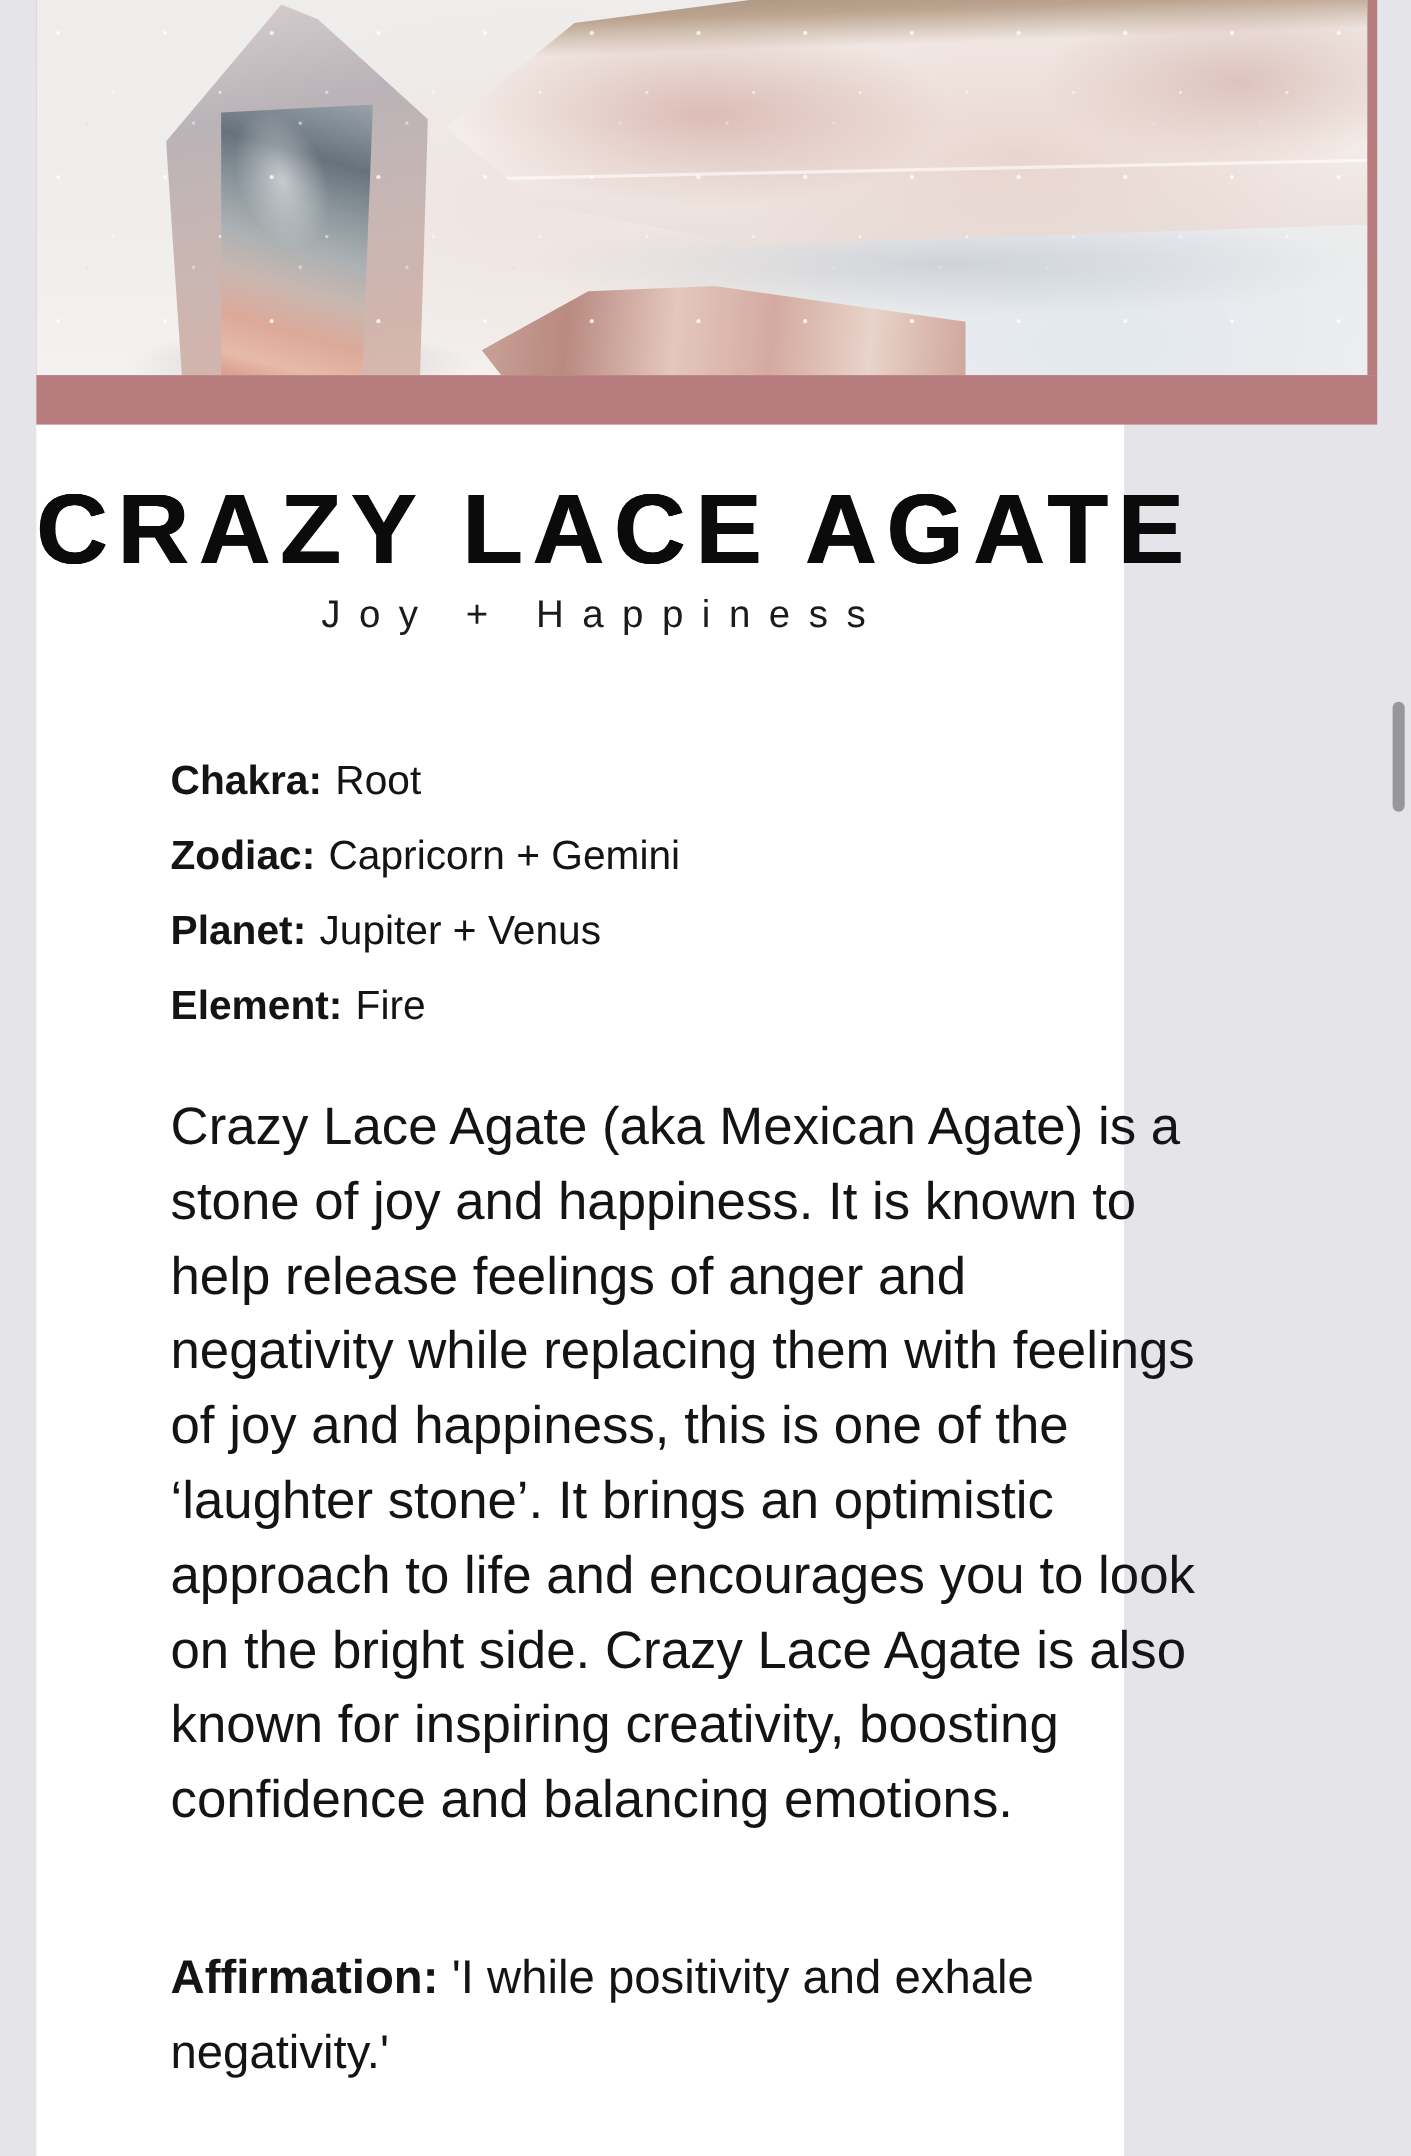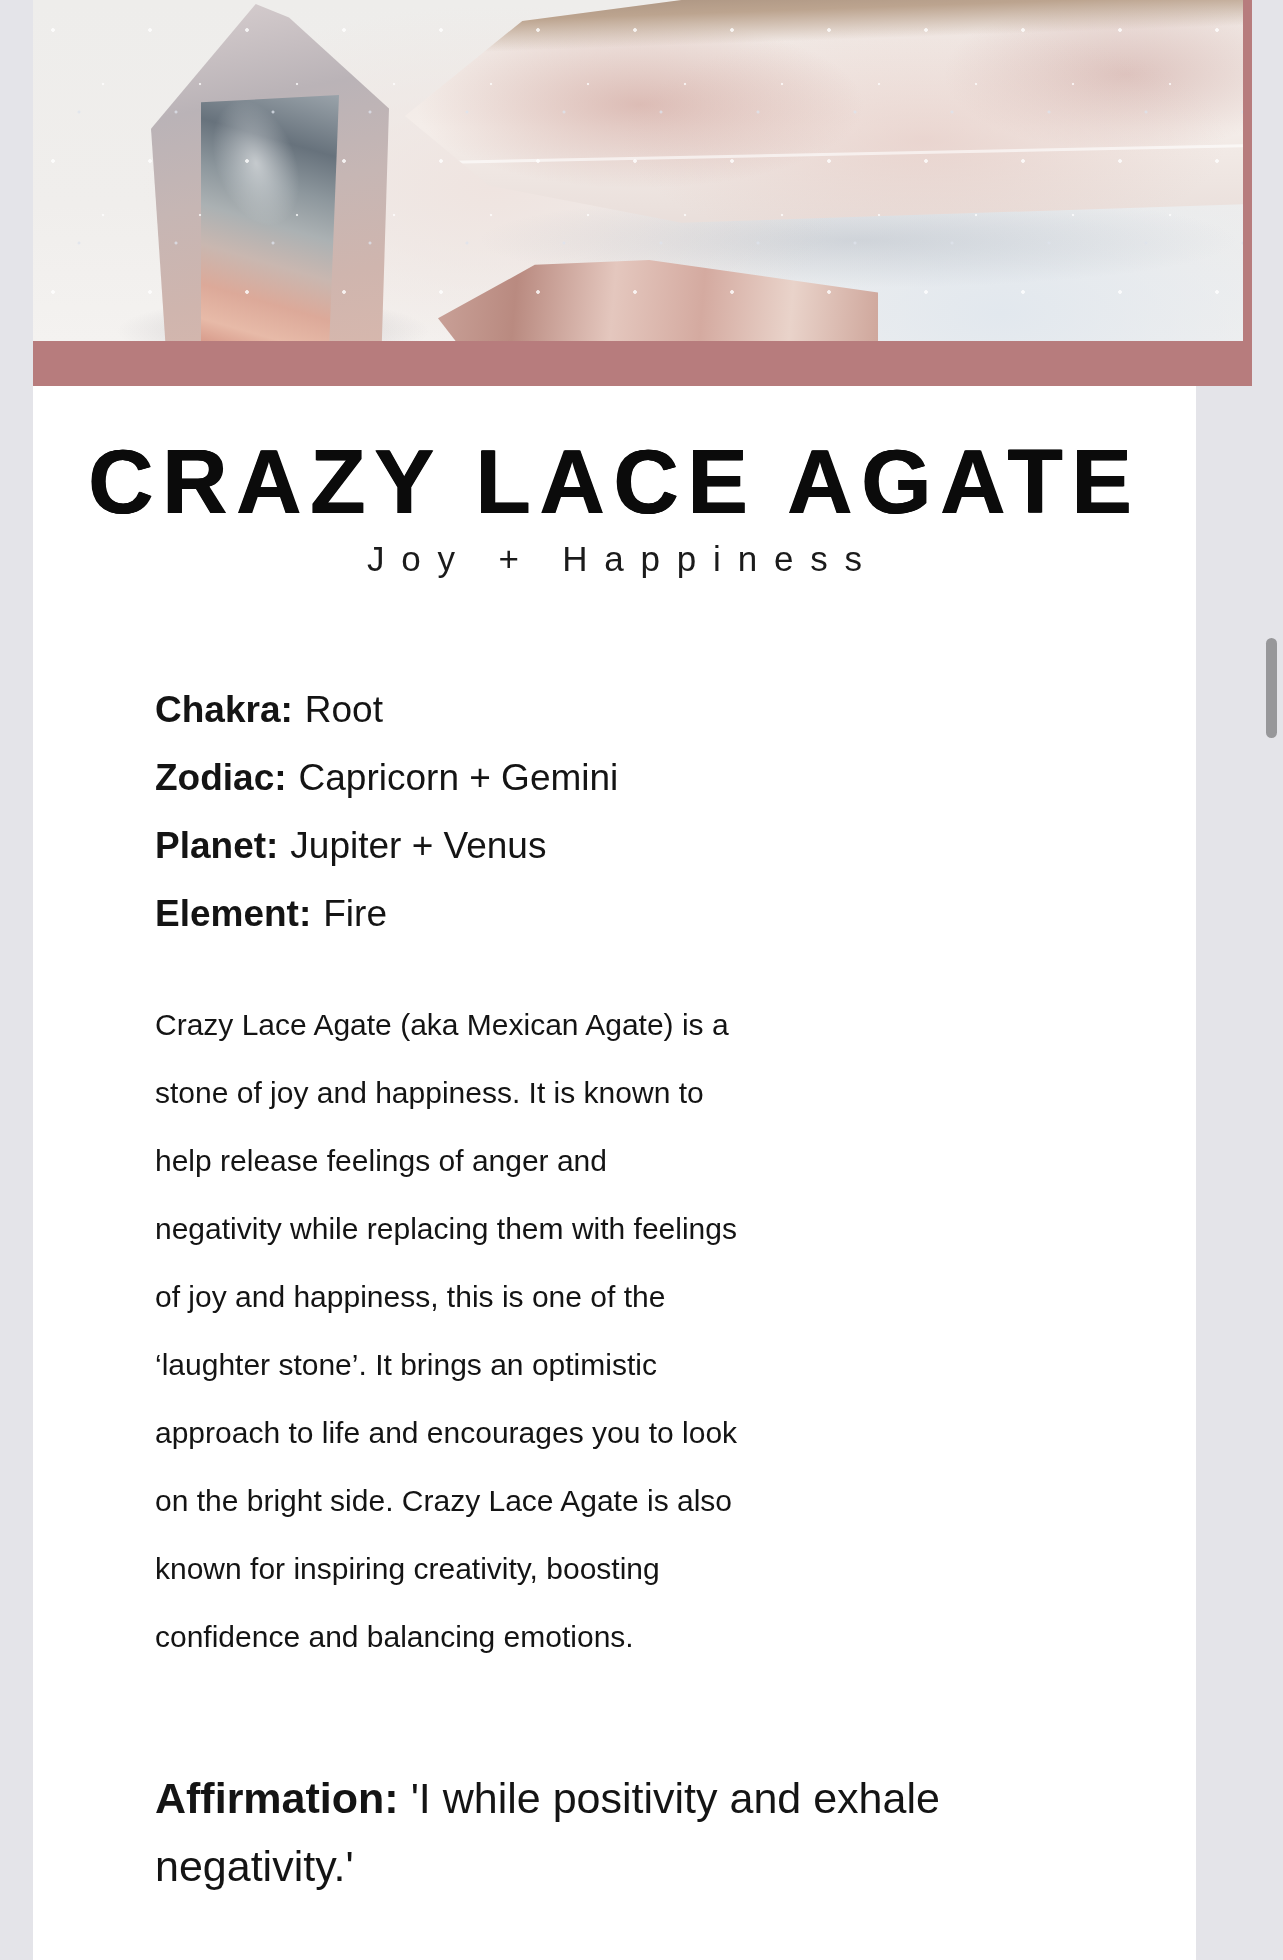--- a/index.html
+++ b/index.html
@@ -4,21 +4,21 @@
 <style>
   html,body{margin:0;padding:0;}
   body{
     width:1283px;height:1960px;
     background:#e4e4e9;
     font-family:"Liberation Sans", sans-serif;
     position:relative;overflow:hidden;
     color:#141414;
   }
   .card{
-    position:absolute;left:33px;top:0;width:1163px;height:1960px;
+    position:absolute;left:33px;top:0;width:989px;height:1960px;
     background:#ffffff;
   }
   
   .hero{
     position:absolute;left:0;top:0;width:1219px;height:341px;
     background:#b77c7d; 
   }
   .photo{
     position:absolute;left:0;top:0;width:1210px;height:341px;overflow:hidden;
     background:
@@ -80,26 +80,26 @@
   
   .title{
     position:absolute;top:437px;left:0;width:100%;
     text-align:center;font-size:90px;line-height:1;font-weight:700;
     letter-spacing:.10em;color:#0b0b0b;white-space:nowrap;
     text-shadow:.6px 0 currentColor,-.6px 0 currentColor;
   }
   .subtitle{
     position:absolute;top:538px;left:0;width:100%;
     text-align:center;font-size:35px;line-height:1.2;font-weight:400;
-    letter-spacing:.48em;color:#1b1b1b;white-space:nowrap;text-indent:.48em;
+    letter-spacing:.48em;color:#1b1b1b;white-space:nowrap;text-indent:.48em;padding-left:12px;
   }
   
   .props{position:absolute;top:676px;left:122px;right:60px;font-size:37px;line-height:68px;}
   .props .row b{font-weight:700;margin-right:12px;}
-  .desc{position:absolute;top:991px;left:122px;right:54px;font-size:30px;line-height:68px;}
+  .desc{position:absolute;top:991px;left:122px;right:54px;font-size:48px;line-height:68px;}
   .desc .line{white-space:nowrap;}
   .affirm{position:absolute;top:1764px;left:122px;right:50px;font-size:43px;line-height:68px;}
   .affirm b{font-weight:700;margin-right:12px;}
   .affirm .line{white-space:nowrap;}
   
   .scroll-thumb{
     position:absolute;left:1266px;top:638px;width:11px;height:100px;
     border-radius:6px;background:#97979a;
   }
 </style>

